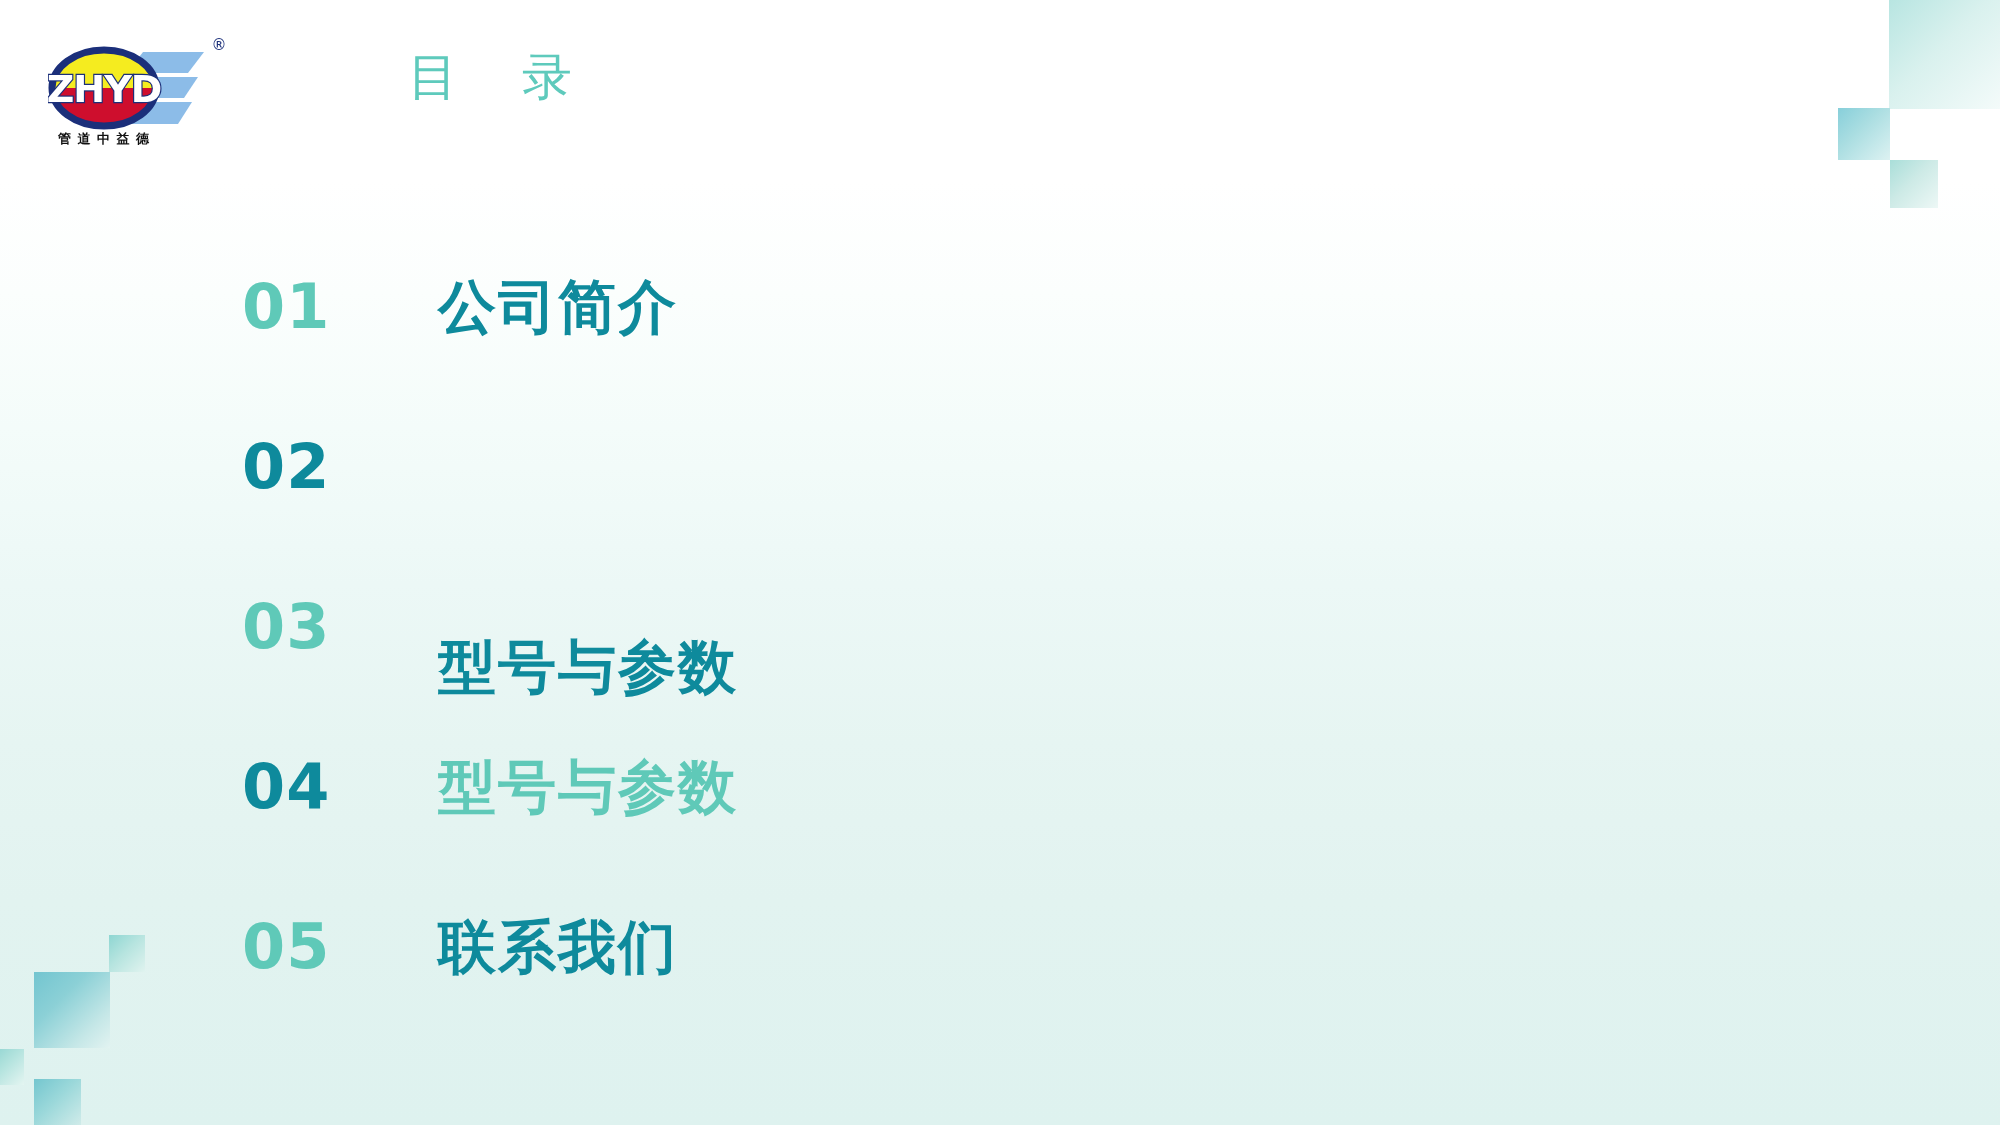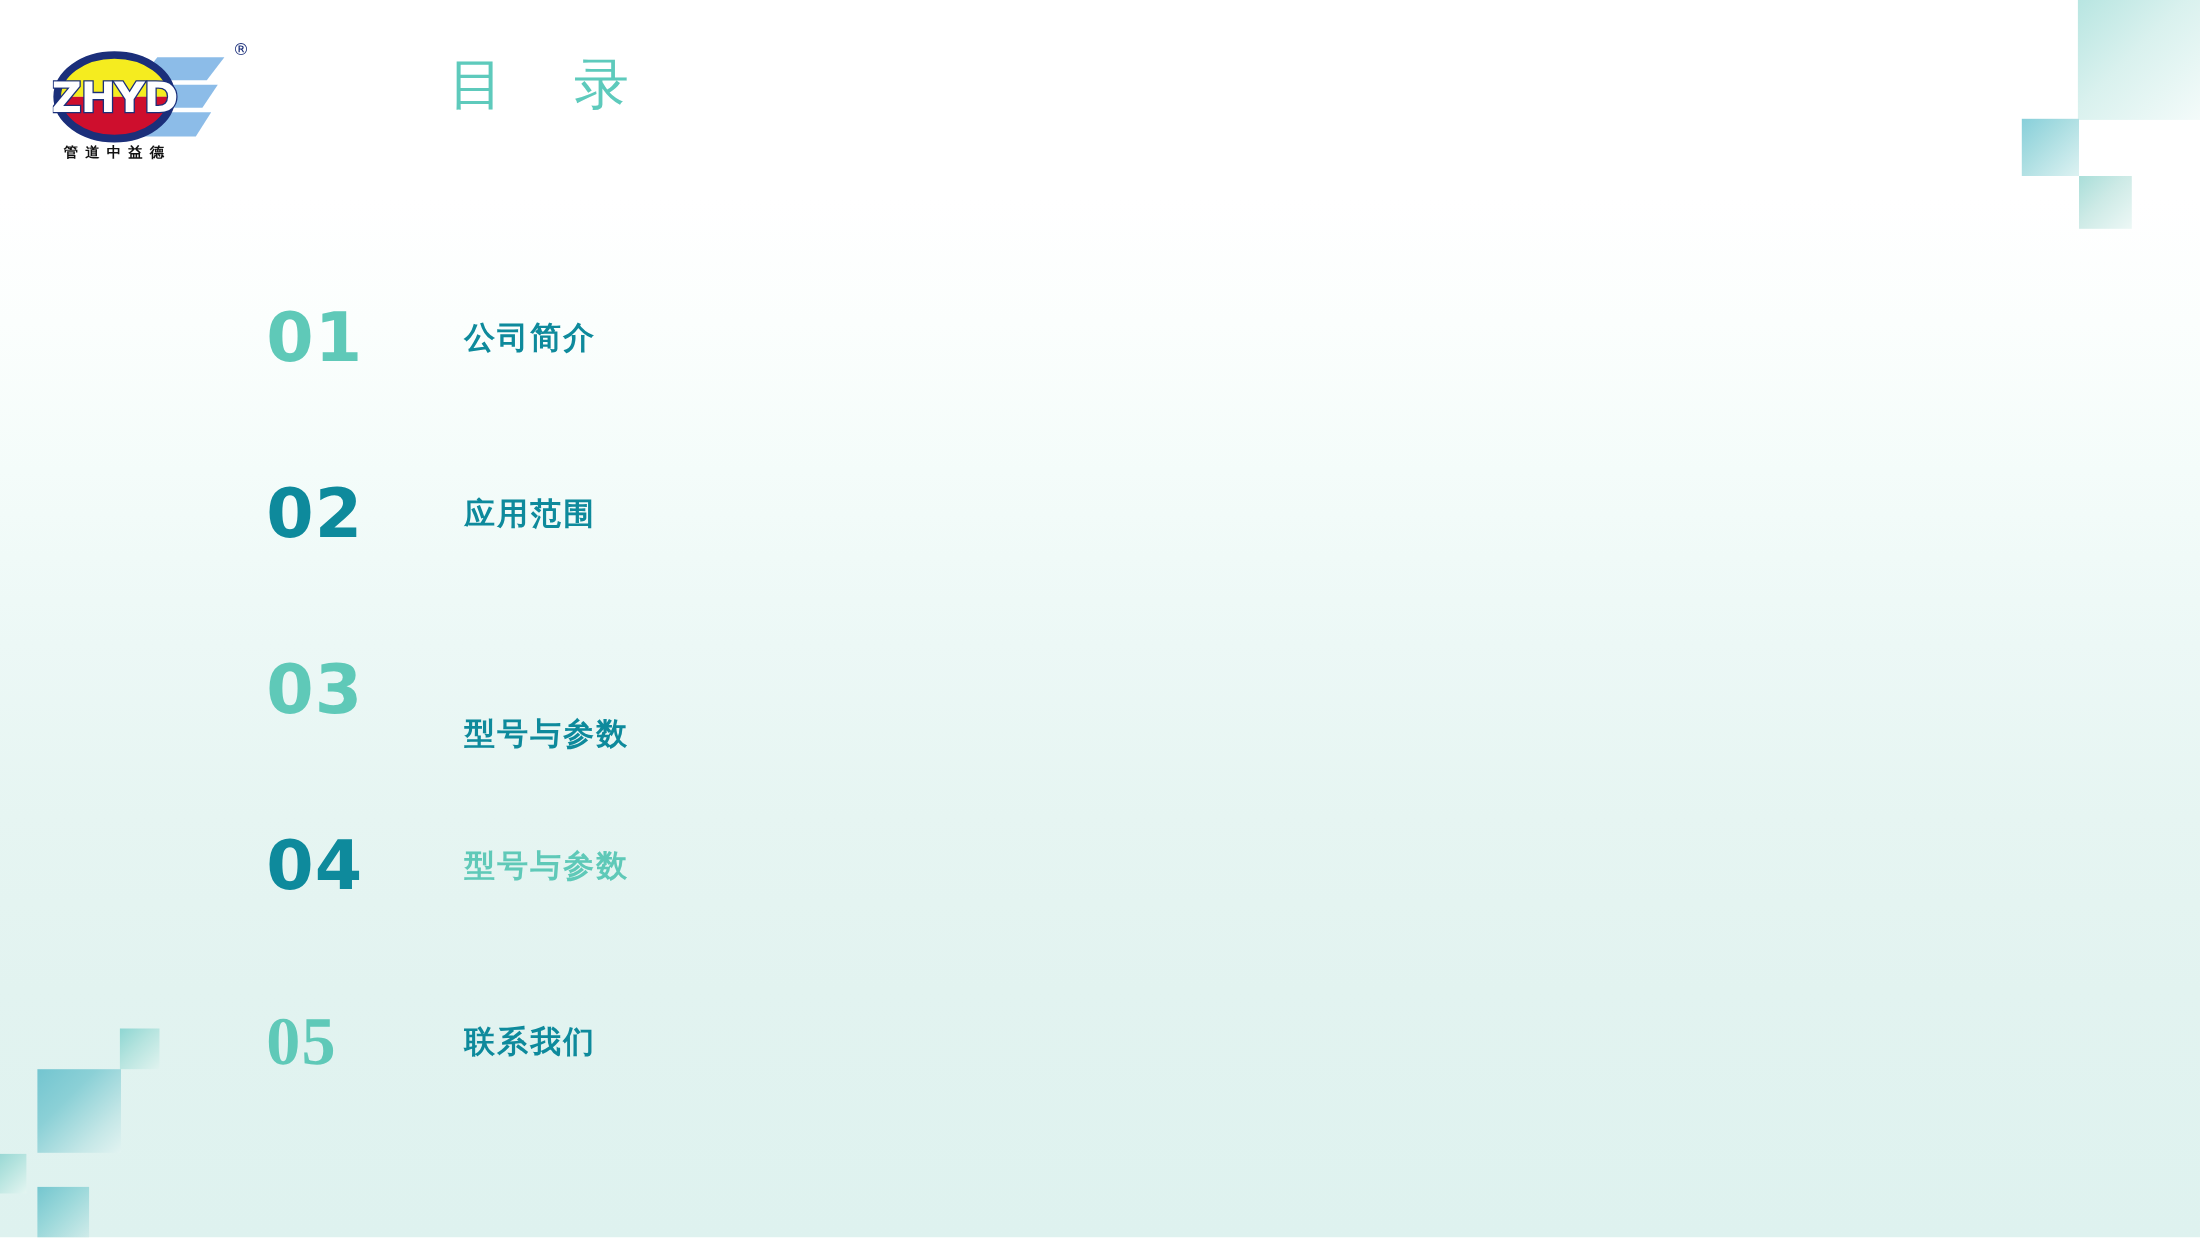--- a/index.html
+++ b/index.html
@@ -104,25 +104,25 @@
     left: 242px;
     top: 0;
     font-family: "DejaVu Sans", "Liberation Sans", sans-serif;
     font-weight: bold;
     font-size: 62px;
     line-height: 70px;
     letter-spacing: 1px;
   }
   .toc-label {
     position: absolute;
-    left: 422px;
+    left: 438px;
     top: 6px;
     font-family: "DejaVu Serif", "Liberation Serif", serif;
     font-weight: bold;
-    font-size: 28px;
+    font-size: 58px;
     line-height: 58px;
     letter-spacing: 2px;
     white-space: nowrap;
   }
 </style>
 </head>
 <body>
 
 <div id="slide">
 
@@ -167,32 +167,31 @@
 
   <div id="toc">
 
     <div class="toc-row">
       <span class="toc-num" style="color: rgb(95, 201, 184);">01</span>
       <span class="toc-label" style="color: rgb(14, 138, 156);">公司简介</span>
     </div>
 
     <div class="toc-row">
       <span class="toc-num" style="color: rgb(14, 138, 156); text-align: center;">02</span>
-      <span class="toc-label" style="color: rgb(14, 138, 156);">应用范围</span>
     </div>
 
     <div class="toc-row">
       <span class="toc-num" style="color: rgb(95, 201, 184);">03</span>
       <span class="toc-label" style="color: rgb(14, 138, 156); margin-top: 40px;">型号与参数</span>
     </div>
 
     <div class="toc-row">
       <span class="toc-num" style="color: rgb(14, 138, 156);">04</span>
       <span class="toc-label" style="color: rgb(95, 201, 184);">型号与参数</span>
     </div>
 
     <div class="toc-row">
-      <span class="toc-num" style="color: rgb(95, 201, 184); font-family: Liberation Serif, serif;">05</span>
+      <span class="toc-num" style="color: rgb(95, 201, 184);">05</span>
       <span class="toc-label" style="color: rgb(14, 138, 156);">联系我们</span>
     </div>
 
   </div>
 </div>
 
 </body></html>

